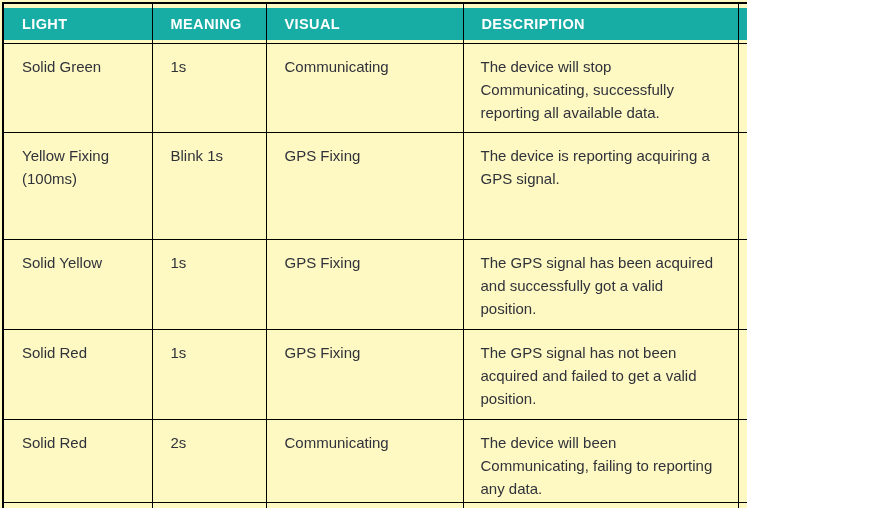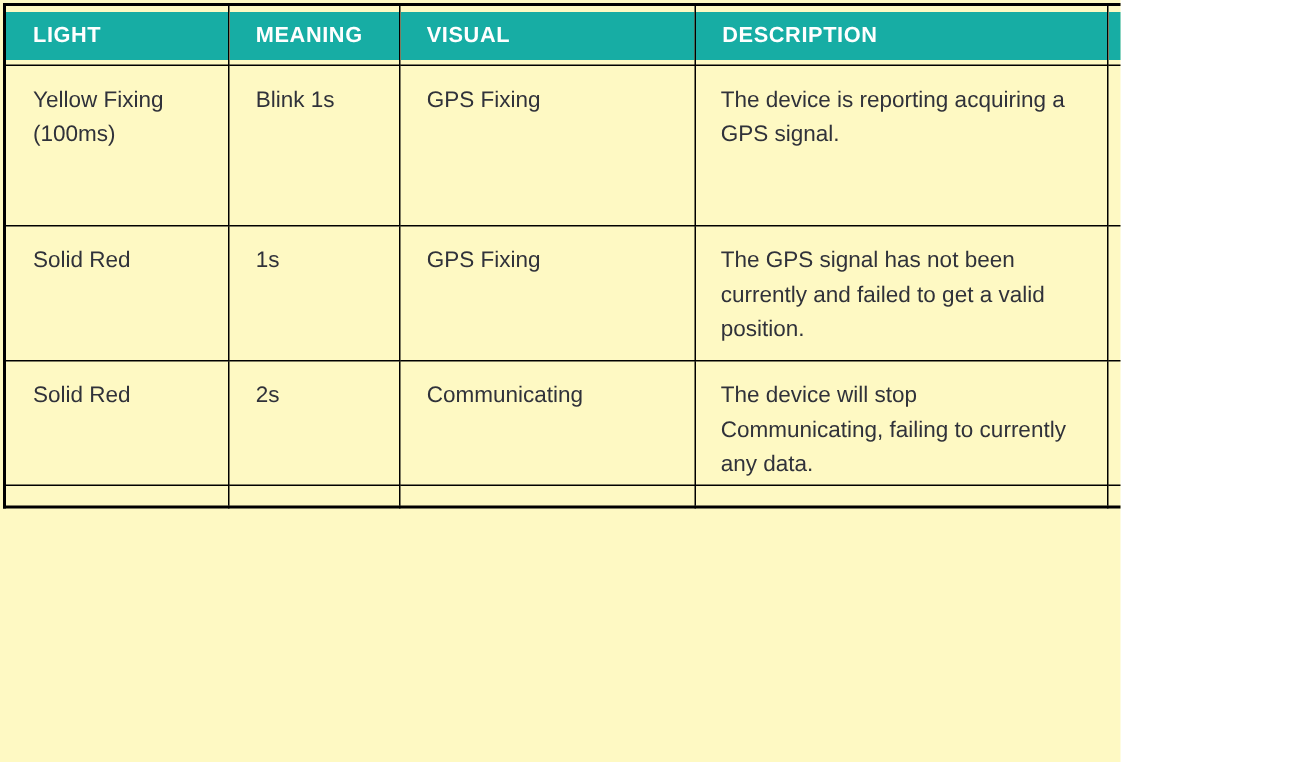--- a/index.html
+++ b/index.html
@@ -144,20 +144,41 @@
         <div class="head-label">VISUAL</div>
       </th>
       <th class="head-cell">
         <div class="head-label">DESCRIPTION</div>
       </th>
       <th class="head-cell">
         <div class="head-label">MEANING</div>
       </th>
     </tr>
 
+    <tr class="r1">
+      <td>
+            <div class="cell-text">Solid Green</div>
+          </td>
+      <td>
+            <div class="cell-text">1s</div>
+          </td>
+      <td>
+            <div class="cell-text">Communicating</div>
+          </td>
+      <td class="desc-cell">
+            <div class="cell-text">The device will stop Communicating, successfully reporting all available data.</div>
+          </td>
+      <td class="vis-cell">
+        <div class="vis-wrap">
+          <div class="visual-img">
+            <div class="led green"></div>
+          </div>
+        </div>
+      </td>
+    </tr>
 
     <tr class="r2">
       <td>
             <div class="cell-text">Yellow Fixing (100ms)</div>
           </td>
       <td>
             <div class="cell-text">Blink 1s</div>
           </td>
       <td>
             <div class="cell-text">GPS Fixing</div>
@@ -173,33 +194,54 @@
               <div class="ray d45"></div>
               <div class="ray d90"></div>
               <div class="ray d135"></div>
             </div>
             <div class="led yellow"></div>
           </div>
         </div>
       </td>
     </tr>
 
+    <tr class="r3">
+      <td>
+            <div class="cell-text">Solid Yellow</div>
+          </td>
+      <td>
+            <div class="cell-text">1s</div>
+          </td>
+      <td>
+            <div class="cell-text">GPS Fixing</div>
+          </td>
+      <td class="desc-cell">
+            <div class="cell-text">The GPS signal has been acquired and successfully got a valid position.</div>
+          </td>
+      <td class="vis-cell">
+        <div class="vis-wrap">
+          <div class="visual-img">
+            <div class="led yellow"></div>
+          </div>
+        </div>
+      </td>
+    </tr>
 
     <tr class="r4">
       <td>
             <div class="cell-text">Solid Red</div>
           </td>
       <td>
             <div class="cell-text">1s</div>
           </td>
       <td>
             <div class="cell-text">GPS Fixing</div>
           </td>
       <td class="desc-cell">
-            <div class="cell-text">The GPS signal has not been currently and failed to get a valid position.</div>
+            <div class="cell-text">The GPS signal has not been acquired and failed to get a valid position.</div>
           </td>
       <td class="vis-cell">
         <div class="vis-wrap">
           <div class="visual-img">
             <div class="led red"></div>
           </div>
         </div>
       </td>
     </tr>
 
@@ -207,21 +249,21 @@
       <td>
             <div class="cell-text">Solid Red</div>
           </td>
       <td>
             <div class="cell-text">2s</div>
           </td>
       <td>
             <div class="cell-text">Communicating</div>
           </td>
       <td class="desc-cell">
-            <div class="cell-text">The device will stop Communicating, failing to currently any data.</div>
+            <div class="cell-text">The device will been Communicating, failing to reporting any data.</div>
           </td>
       <td class="vis-cell">
         <div class="vis-wrap">
           <div class="visual-img">
             <div class="led red"></div>
           </div>
         </div>
       </td>
     </tr>
 

